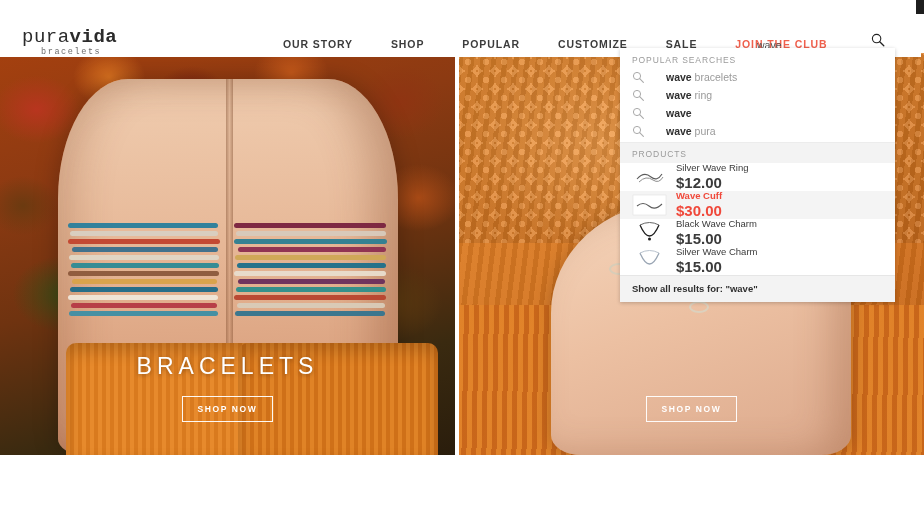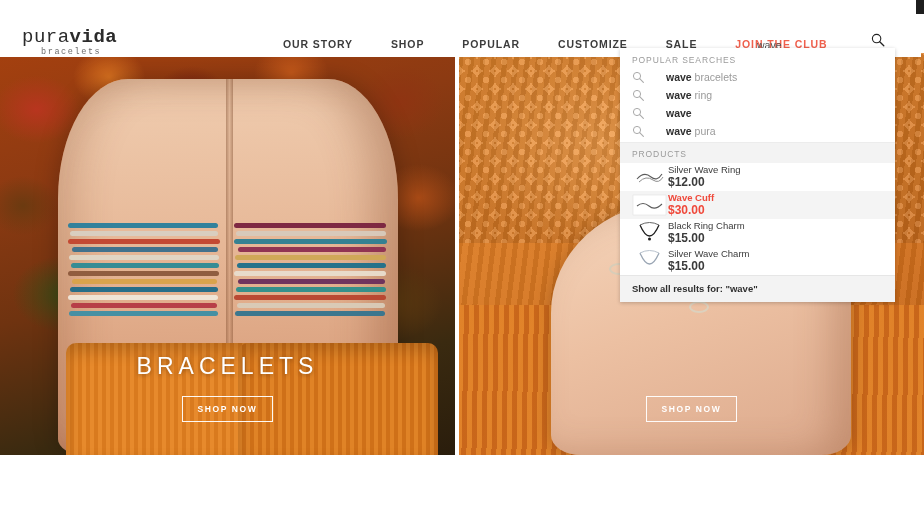--- a/index.html
+++ b/index.html
@@ -63,23 +63,23 @@
     background:#f3f3f3; border-top:1px solid #ececec;
   }
   .ps-row { display:flex; align-items:center; height:14px; padding-left:12px; margin-bottom:4px; }
   .ps-row .mg { width:13px; flex:0 0 13px; }
   .ps-row .txt { margin-left:21px; font-size:10.5px; color:#9a9a9a; white-space:nowrap; }
   .ps-row .txt b { color:#2f2f2f; font-weight:700; }
 
   .pr-row { display:flex; align-items:center; padding:4px 0 4px 12px; height:28px; }
   .pr-row.hl { background:#f4f4f4; }
   .pr-thumb { width:35px; height:24px; flex:0 0 35px; position:relative; }
-  .pr-info { margin-left:1px; line-height:1.15; }
+  .pr-info { margin-left:9px; line-height:1.15; }
   .pr-name { font-size:9.5px; color:#3b3b3b; font-weight:400; }
-  .pr-price { font-size:12px; color:#3b3b3b; font-weight:700; }
+  .pr-price { font-size:15px; color:#3b3b3b; font-weight:700; }
   .pr-row.hl .pr-name, .pr-row.hl .pr-price { color:#f0483a; font-weight:700; }
   .dd-footer {
     border-top:1px solid #e6e6e6; background:#f3f3f3;
     padding:7px 0 8px 12px; font-size:9.5px; color:#2f2f2f; font-weight:700;
   }
 
   
   .hero { position:absolute; top:53px; left:0; width:924px; height:402px; display:flex; }
   .panel { position:relative; height:402px; overflow:hidden; }
   .panel.left { width:455px; }
@@ -301,21 +301,21 @@
 
     <div class="pr-row">
       <div class="pr-thumb">
         <svg viewBox="0 0 35 24" width="35" height="24">
           <path d="M8 4 Q17.5 26 27 4" fill="none" stroke="#1d1d1d" stroke-width="1.3"></path>
           <path d="M8 4 Q17.5 -1 27 4" fill="none" stroke="#666" stroke-width="1"></path>
           <circle cx="17.5" cy="18" r="1.5" fill="#1d1d1d"></circle>
         </svg>
       </div>
       <div class="pr-info">
-        <div class="pr-name">Black Ring Charm</div>
+        <div class="pr-name">Black Wave Charm</div>
         <div class="pr-price">$15.00</div>
       </div>
     </div>
 
     <div class="pr-row">
       <div class="pr-thumb">
         <svg viewBox="0 0 35 24" width="35" height="24">
           <path d="M8 4 Q17.5 26 27 4" fill="none" stroke="#9aa6b4" stroke-width="1.3"></path>
           <path d="M8 4 Q17.5 -1 27 4" fill="none" stroke="#b9c3ce" stroke-width="1"></path>
         </svg>

